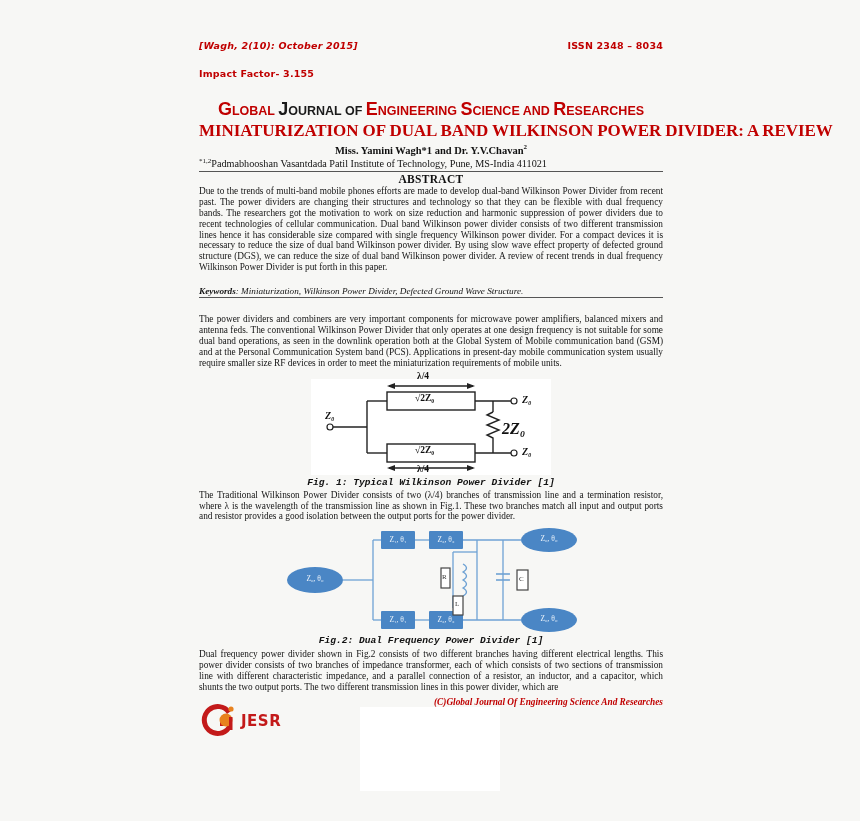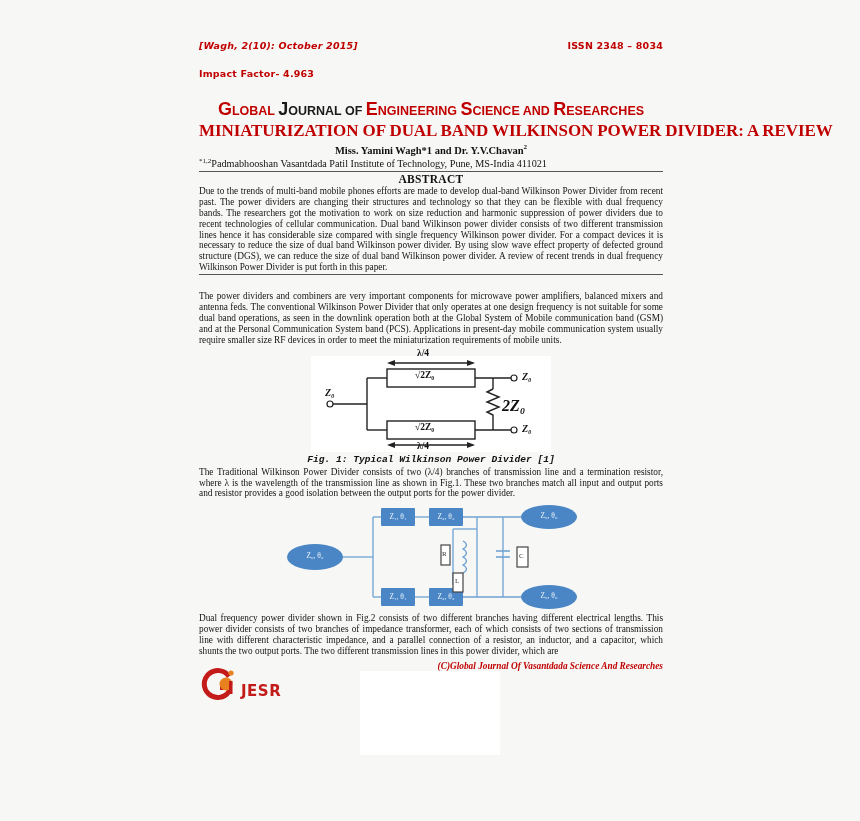--- a/index.html
+++ b/index.html
@@ -206,21 +206,21 @@
   .logo {
     position: absolute;
     left: 2px;
     top: 8px;
     width: 88px;
     height: 34px;
   }
   .logo-text {
     position: absolute;
     left: 40px;
-    top: 15px;
+    top: 9px;
     font-family: "DejaVu Sans", sans-serif;
     font-weight: bold;
     font-size: 15px;
     letter-spacing: 0.5px;
     color: #c31a1a;
   }
   .white-box {
     position: absolute;
     left: 161px;
     top: 12px;
@@ -232,41 +232,44 @@
 </head>
 <body>
 
 <div class="page">
   <div class="content">
 
     <div class="runhead">
       <span class="left">[Wagh, 2(10): October 2015]</span>
       <span class="right">ISSN 2348 – 8034</span>
     </div>
-    <div class="impact">Impact Factor- 4.963</div>
+    <div class="impact">Impact Factor- 3.155</div>
 
     <div class="journal-title">
       <span class="cap">G</span><span>LOBAL </span><span class="cap blk">J</span><span class="blk">OURNAL OF </span><span class="cap">E</span><span>NGINEERING </span><span class="cap">S</span><span>CIENCE AND </span><span class="cap">R</span><span>ESEARCHES</span>
     </div>
 
     <div class="paper-title">MINIATURIZATION OF DUAL BAND WILKINSON POWER DIVIDER: A REVIEW</div>
 
     <div class="authors">
       <span>Miss. Yamini Wagh*1 and Dr. Y.V.Chavan</span><sup>2</sup>
     </div>
 
     <div class="affil">
       <sup>*1,2</sup><span>Padmabhooshan Vasantdada Patil Institute of Technology, Pune, MS-India 411021</span>
     </div>
 
     <hr class="rule">
 
     <div class="abstract-head">ABSTRACT</div>
     <p class="body abstract-body">Due to the trends of multi-band mobile phones efforts are made to develop dual-band Wilkinson Power Divider from recent past. The power dividers are changing their structures and technology so that they can be flexible with dual frequency bands. The researchers got the motivation to work on size reduction and harmonic suppression of power dividers due to recent technologies of cellular communication.  Dual band Wilkinson power divider consists of two different transmission lines hence it has considerable size compared with single frequency Wilkinson power divider. For a compact devices it is necessary to reduce the size of dual band Wilkinson power divider. By using slow wave effect property of defected ground structure (DGS), we can reduce the size of dual band Wilkinson power divider. A review of recent trends in dual frequency Wilkinson Power Divider is put forth in this paper.</p>
 
+    <div class="keywords">
+      <b>Keywords</b><span>: Miniaturization, Wilkinson Power Divider, Defected Ground Wave Structure.</span>
+    </div>
     <hr class="rule2">
 
     <p class="body intro-body">The power dividers and combiners are very important components for microwave power amplifiers, balanced mixers and antenna feds. The conventional Wilkinson Power Divider that only operates at one design frequency is not suitable for some dual band operations, as seen in the downlink operation both at the Global System of Mobile communication band (GSM) and at the Personal Communication System band (PCS). Applications in present-day mobile communication system usually require smaller size RF devices in order to meet the miniaturization requirements of mobile units.</p>
 
     <div class="fig1-wrap">
       <div class="fig1-box">
         <svg width="240" height="96" viewBox="0 0 240 96" xmlns="http://www.w3.org/2000/svg">
           <rect x="0" y="0" width="240" height="96" fill="#ffffff"></rect>
 
           <line x1="22" y1="48" x2="56" y2="48" stroke="#222" stroke-width="1.4"></line>
@@ -368,25 +371,26 @@
         <div style="position:absolute;left:148px;top:7px;width:34px;text-align:center;font-family:'Liberation Serif',serif;font-size:7.5px;color:#eaf2fa;">Z₂, θ₂</div>
         <div style="position:absolute;left:100px;top:87px;width:34px;text-align:center;font-family:'Liberation Serif',serif;font-size:7.5px;color:#eaf2fa;">Z₁, θ₁</div>
         <div style="position:absolute;left:148px;top:87px;width:34px;text-align:center;font-family:'Liberation Serif',serif;font-size:7.5px;color:#eaf2fa;">Z₂, θ₂</div>
         <div style="position:absolute;left:248px;top:6px;width:40px;text-align:center;font-family:'Liberation Serif',serif;font-size:7.5px;color:#eaf2fa;">Z₀, θ₀</div>
         <div style="position:absolute;left:248px;top:86px;width:40px;text-align:center;font-family:'Liberation Serif',serif;font-size:7.5px;color:#eaf2fa;">Z₀, θ₀</div>
         <div style="position:absolute;left:161px;top:45px;font-family:'Liberation Serif',serif;font-size:7px;color:#333;">R</div>
         <div style="position:absolute;left:174px;top:72px;font-family:'Liberation Serif',serif;font-size:7px;color:#333;">L</div>
         <div style="position:absolute;left:238px;top:47px;font-family:'Liberation Serif',serif;font-size:7px;color:#333;">C</div>
       </div>
     </div>
+    <div class="fig-caption">Fig.2: Dual Frequency Power Divider [1]</div>
 
     <p class="body after-fig2">Dual frequency power divider shown in Fig.2 consists of two different branches having different electrical lengths. This power divider consists of two branches of impedance transformer, each of which consists of two sections of transmission line with different characteristic impedance, and a parallel connection of a resistor, an inductor, and a capacitor, which shunts the two output ports. The two different transmission lines in this power divider, which are</p>
 
     <div class="footer-row">
-      <div class="copyright">(C)Global Journal Of Vasantdada Science And Researches</div>
+      <div class="copyright">(C)Global Journal Of Engineering Science And Researches</div>
       <div class="white-box"></div>
       <div class="logo">
         <svg width="88" height="34" viewBox="0 0 88 34" xmlns="http://www.w3.org/2000/svg">
           <path d="M26,11 a11,11 0 1,0 0,12 L19,23 L19,17 L30,17 L30,26 a16,16 0 1,1 0,-18 Z" fill="#c31a1a"></path>
           <ellipse cx="25" cy="17" rx="6.5" ry="6.5" fill="#e8821e"></ellipse>
           <rect x="28" y="14" width="3.5" height="13" fill="#c31a1a"></rect>
           <circle cx="30" cy="6" r="2.6" fill="#e8821e"></circle>
         </svg>
         <div class="logo-text">JESR</div>
       </div>

